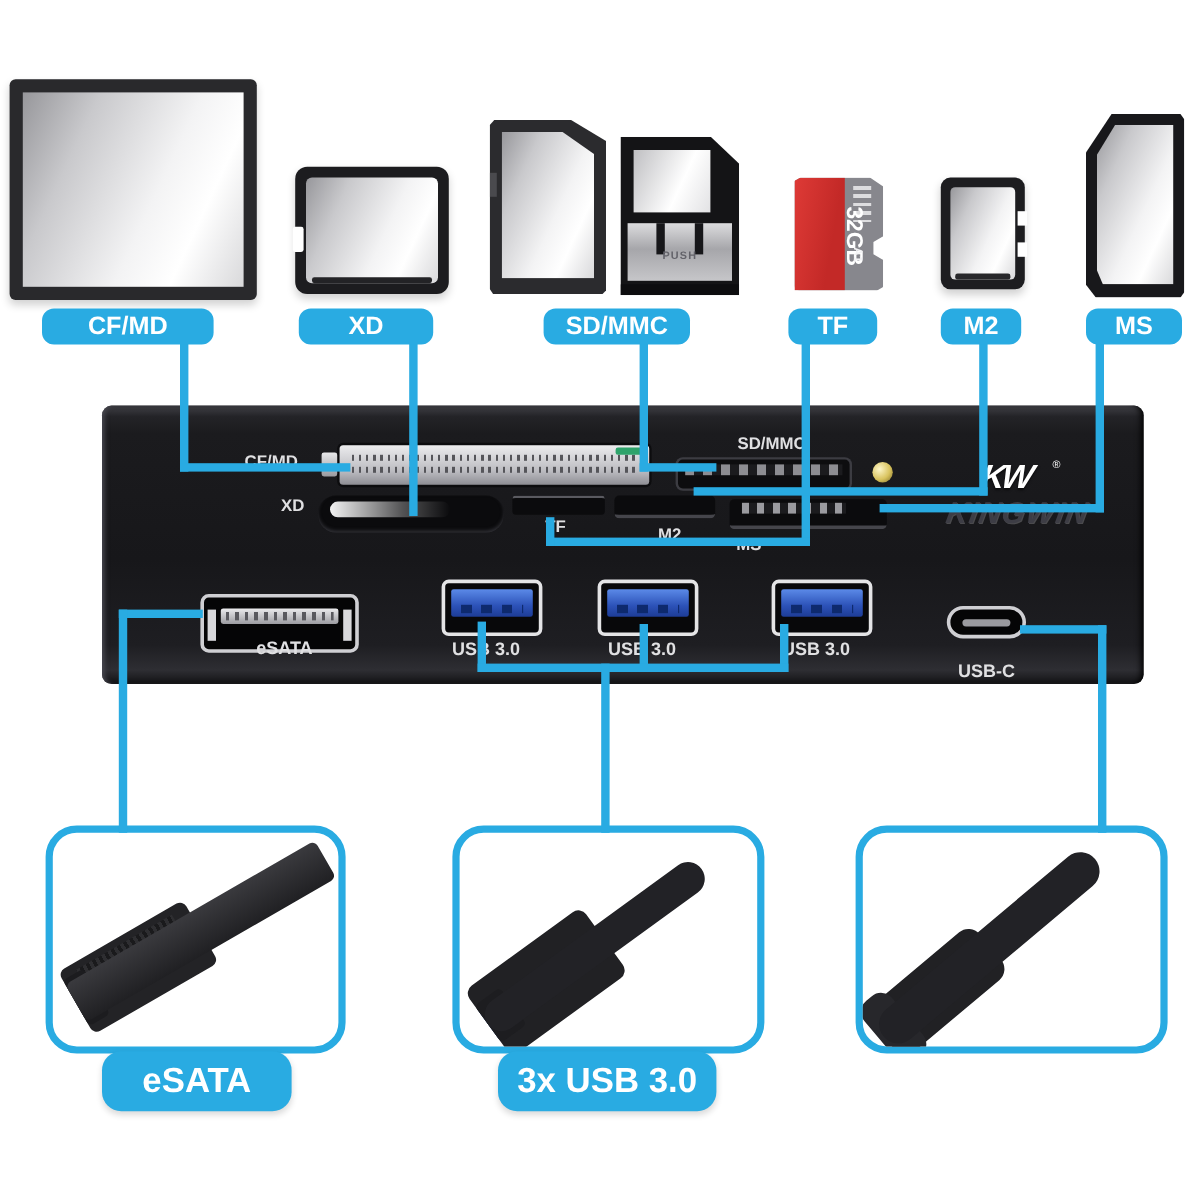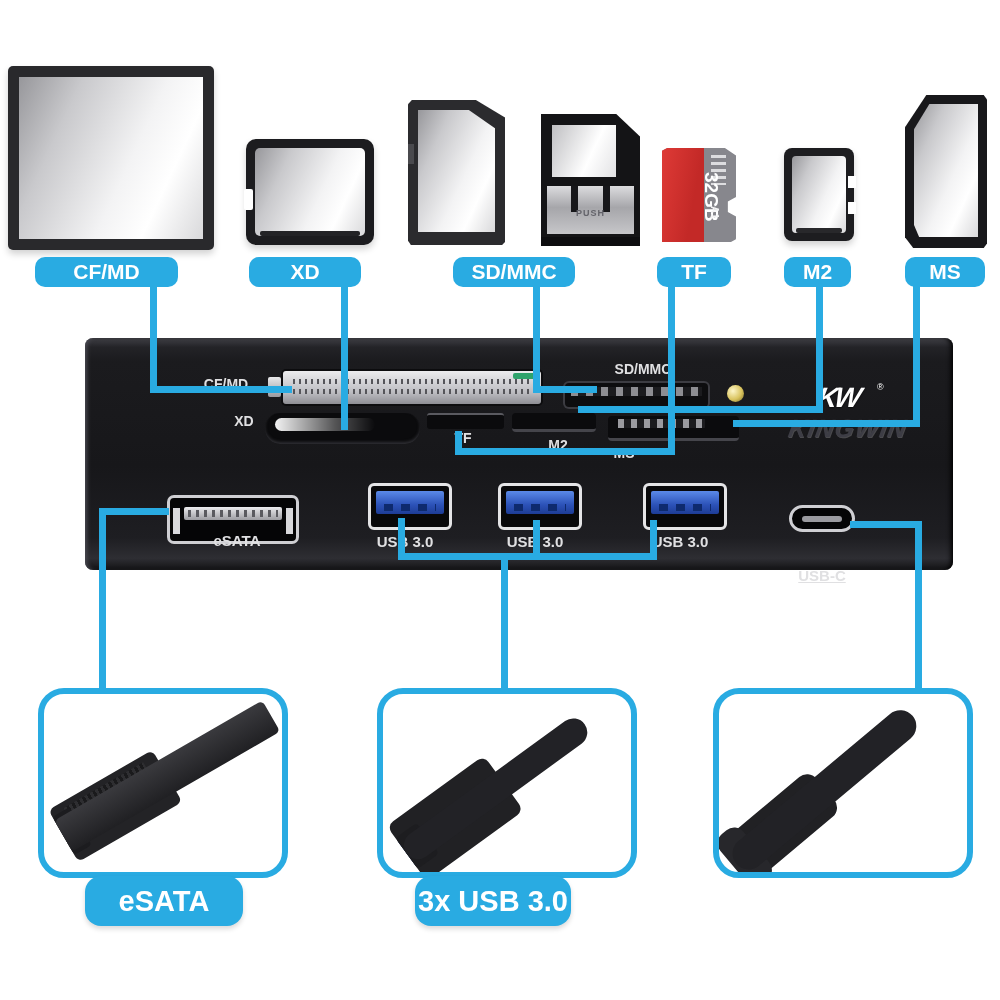--- a/index.html
+++ b/index.html
@@ -20,21 +20,21 @@
   .xd-notch{left:-2px;top:50px;width:9px;height:21px;background:#fff;border-radius:2px;}
   .xd-strip{left:14px;right:14px;bottom:9px;height:5px;background:#232326;border-radius:2px;}
 
   .card-sd{left:408px;top:100px;width:97px;height:145px;background:#2b2b2e;
            clip-path:polygon(0 3%,4% 0,70% 0,100% 12%,100% 98%,97% 100%,3% 100%,0 97%);}
   .card-sd .face{left:10px;right:10px;top:10px;bottom:13px;
            clip-path:polygon(0 0,66% 0,100% 15%,100% 100%,0 100%);}
   .sd-lock{left:0px;top:44px;width:6px;height:20px;background:#4a4a4e;}
 
   .card-mmc{left:517px;top:114px;width:99px;height:132px;background:#141416;
-           clip-path:polygon(0 0,76% 0,100% 17%,100% 100%,0 100%);margin-left:24px;}
+           clip-path:polygon(0 0,76% 0,100% 17%,100% 100%,0 100%);}
   .mmc-window{left:11px;top:11px;width:64px;height:52px;
            background:linear-gradient(115deg,#bfbfc2,#ffffff 60%,#e2e2e4);}
   .mmc-metal{left:6px;right:6px;top:72px;height:48px;
            background:linear-gradient(180deg,#dcdcde,#a6a6aa 45%,#c6c6c9);}
   .mmc-push{left:0;right:0;top:22px;height:12px;text-align:center;font-size:9px;font-weight:700;
            letter-spacing:1px;color:#63636a;}
   .mmc-slot{top:0;width:7px;height:26px;background:#17171a;}
   .mmc-slot.s1{left:24px;} .mmc-slot.s2{right:24px;}
   .mmc-bottom{left:0;right:0;bottom:0;height:9px;background:#0d0d0f;}
 
@@ -128,21 +128,21 @@
   .port-usbc{left:704px;top:167px;width:66px;height:27px;background:#050506;border:3px solid #cfcfd3;border-radius:14px;}
   .usbc-tongue{left:10px;right:10px;top:8px;height:6px;background:#9a9a9f;border-radius:3px;}
 
   
   .cbox{top:688px;height:190px;border:6px solid var(--accent);border-radius:26px;background:#fff;
         overflow:hidden;z-index:4;}
   .cb-1{left:38px;width:250px;} .cb-2{left:377px;width:260px;} .cb-3{left:713px;width:260px;}
 
   .blabel{top:876px;height:50px;background:var(--accent);border-radius:16px;color:#fff;font-weight:700;
         font-size:29px;text-align:center;line-height:50px;z-index:6;box-shadow:0 3px 5px rgba(0,0,0,.15);}
-  .bl-1{left:85px;width:158px;} .bl-2{left:415px;width:156px;} .bl-3{left:752px;width:194px;}
+  .bl-1{left:85px;width:158px;} .bl-2{left:415px;width:182px;} .bl-3{left:752px;width:194px;}
 
   
   .conn{display:flex;align-items:center;transform-origin:40px center;}
   .c-esata{left:14px;top:86px;width:460px;height:72px;transform:rotate(-30deg);}
   .es-tip{position:relative;width:66px;height:32px;border-radius:3px;flex:0 0 auto;
         background:linear-gradient(180deg,#fafafa,#b2b5b9 70%,#d9dbdd);}
   .es-tip i{position:absolute;bottom:5px;width:13px;height:8px;background:#0d0d0f;}
   .es-tip i.a{left:10px;} .es-tip i.b{left:34px;}
   .es-body{position:relative;width:120px;height:60px;background:#232326;border-radius:6px;flex:0 0 auto;
         display:flex;align-items:center;justify-content:center;}
@@ -313,21 +313,21 @@
     <div class="port-usb pu-3">
       <div class="usb-tongue">
         <div class="usb-pins"></div>
       </div>
     </div>
     <div class="pl port" style="left:557px;top:195px;width:76px;">USB 3.0</div>
 
     <div class="port-usbc">
       <div class="usbc-tongue"></div>
     </div>
-    <div class="pl port" style="left:701px;top:229px;width:72px;text-decoration:underline;">USB-C</div>
+    <div class="pl port" style="left:701px;top:213px;width:72px;">USB-C</div>
   </div>
 
   <div class="cbox cb-1">
     <div class="conn c-esata">
       <div class="es-tip">
           <i class="a"></i>
           <i class="b"></i>
         </div>
       <div class="es-body">
         <div class="es-rib"></div>

